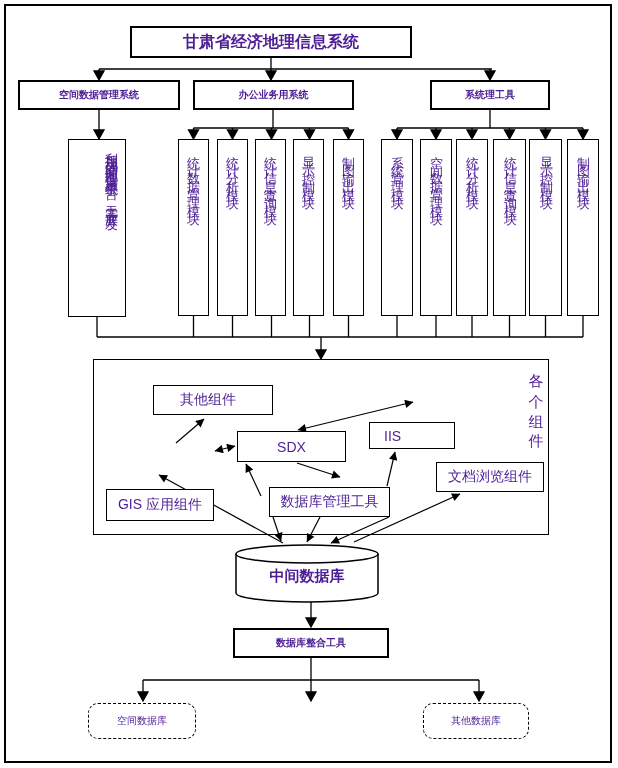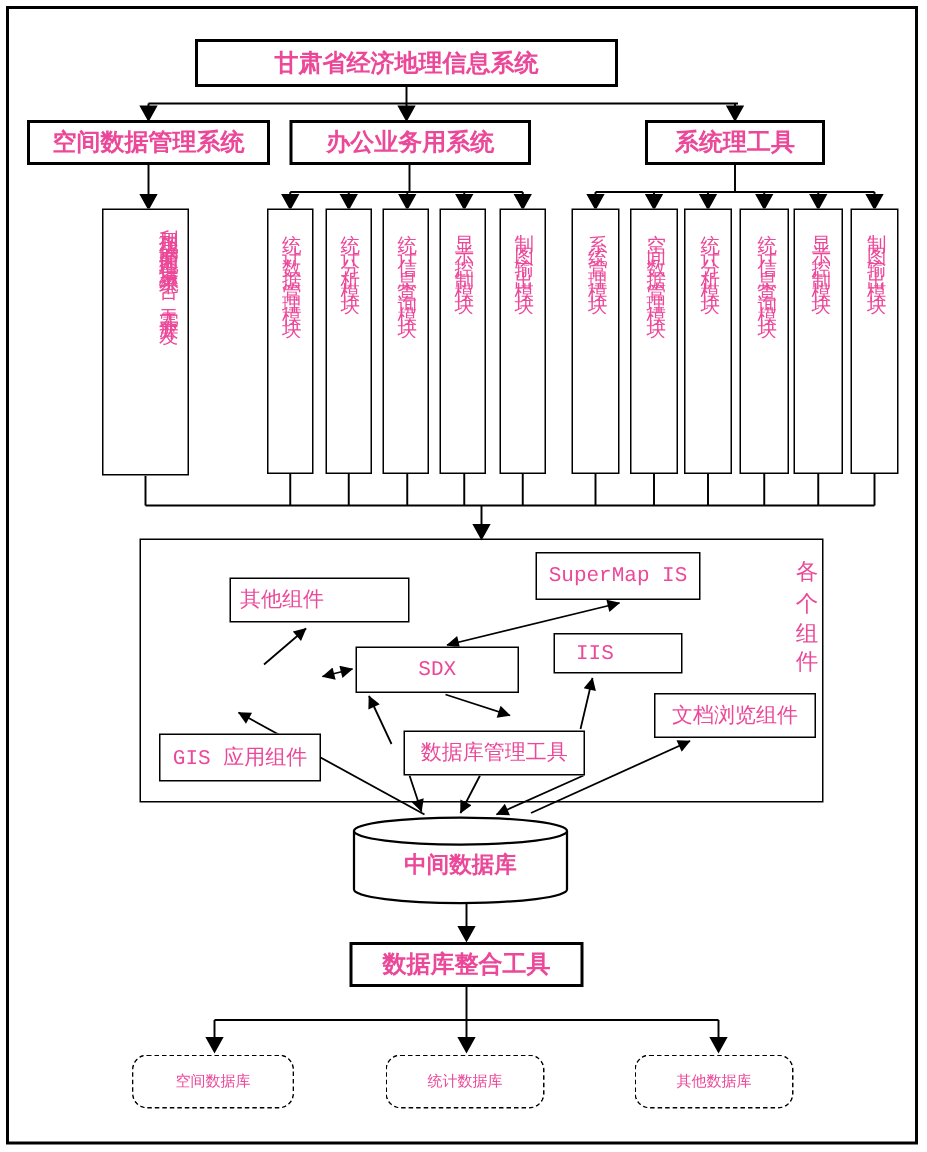--- a/index.html
+++ b/index.html
@@ -1,26 +1,26 @@
 <!DOCTYPE html>
 <html><head>
 <meta charset="utf-8">
 <style>
   html,body{margin:0;padding:0;background:#fff;}
   #stage{position:relative;width:618px;height:768px;background:#fff;overflow:hidden;
-         font-family:Liberation Mono, monospace;color:#ec4899;}
+         font-family:Liberation Sans, sans-serif;color:#4c1d95;}
   .abs{position:absolute;box-sizing:border-box;}
   #frame{left:4px;top:4px;width:608px;height:759px;border:2px solid #000;}
   svg.layer{position:absolute;left:0;top:0;z-index:1;}
   .box{position:absolute;box-sizing:border-box;border:1px solid #000;background:#fff;
        display:flex;align-items:center;justify-content:center;text-align:center;z-index:2;}
   .b2{border-width:2px;}
   .bold{font-weight:bold;}
   .fs16{font-size:16px;}
-  .fs15{font-size:16px;}
+  .fs15{font-size:10px;}
   .fs14{font-size:14px;}
   .vtext{writing-mode:vertical-rl;text-orientation:upright;}
   .vmod{display:block;font-size:13px;letter-spacing:8px;line-height:29px;
         padding-top:6px;text-align:start;justify-content:flex-start;}
   .vnote{display:block;font-size:13px;letter-spacing:2.5px;line-height:28px;
          padding-top:2px;text-align:start;}
   .sidelabel{position:absolute;z-index:2;font-size:15px;letter-spacing:20px;
              writing-mode:vertical-rl;text-orientation:upright;}
   .leftpad{justify-content:flex-start;text-align:left;}
   .dashed{border:1px dashed #000;border-radius:10px;font-size:10px;}
@@ -149,28 +149,26 @@
   <div class="box vtext vmod" style="left:381px;top:139px;width:32px;height:177px;">系统管理模块</div>
   <div class="box vtext vmod" style="left:420px;top:139px;width:32px;height:177px;">空间数据管理模块</div>
   <div class="box vtext vmod" style="left:456px;top:139px;width:32px;height:177px;">统计分析模块</div>
   <div class="box vtext vmod" style="left:493px;top:139px;width:33px;height:177px;">统计信息查询模块</div>
   <div class="box vtext vmod" style="left:529px;top:139px;width:33px;height:177px;">显示控制模块</div>
   <div class="box vtext vmod" style="left:567px;top:139px;width:32px;height:177px;">制图输出模块</div>
 
   <div class="box plain" style="left:93px;top:359px;width:456px;height:176px;border:1px solid #000;background:transparent;"></div>
   <div class="sidelabel" style="left:521px;top:362px;width:24px;height:145px;">各个组件</div>
 
-  <div class="box fs14 leftpad" style="left:153px;top:385px;width:120px;height:30px;padding-left:6px;">其他组件</div>
-  <div class="box fs14" style="left:357px;top:368px;width:110px;height:32px;">SuperMap IS</div>
+  <div class="box fs14 leftpad" style="left:153px;top:385px;width:120px;height:30px;padding-left:26px;">其他组件</div>
   <div class="box fs14" style="left:106px;top:441px;width:108px;height:32px;margin-top:48px;">GIS 应用组件</div>
   <div class="box fs14" style="left:237px;top:431px;width:109px;height:31px;">SDX</div>
   <div class="box fs14 leftpad" style="left:369px;top:422px;width:86px;height:27px;padding-left:14px;text-align:center;">IIS</div>
   <div class="box fs14" style="left:436px;top:462px;width:108px;height:30px;">文档浏览组件</div>
   <div class="box fs14" style="left:269px;top:487px;width:121px;height:30px;">数据库管理工具</div>
 
   <div class="cyl-label" style="left:236px;top:567px;width:142px;">中间数据库</div>
 
   <div class="box b2 bold fs15" style="left:233px;top:628px;width:156px;height:30px;">数据库整合工具</div>
 
   <div class="box dashed" style="left:88px;top:703px;width:108px;height:36px;">空间数据库</div>
-  <div class="box dashed" style="left:257px;top:703px;width:106px;height:36px;">统计数据库</div>
   <div class="box dashed" style="left:423px;top:703px;width:106px;height:36px;">其他数据库</div>
 </div>
 
 </body></html>

